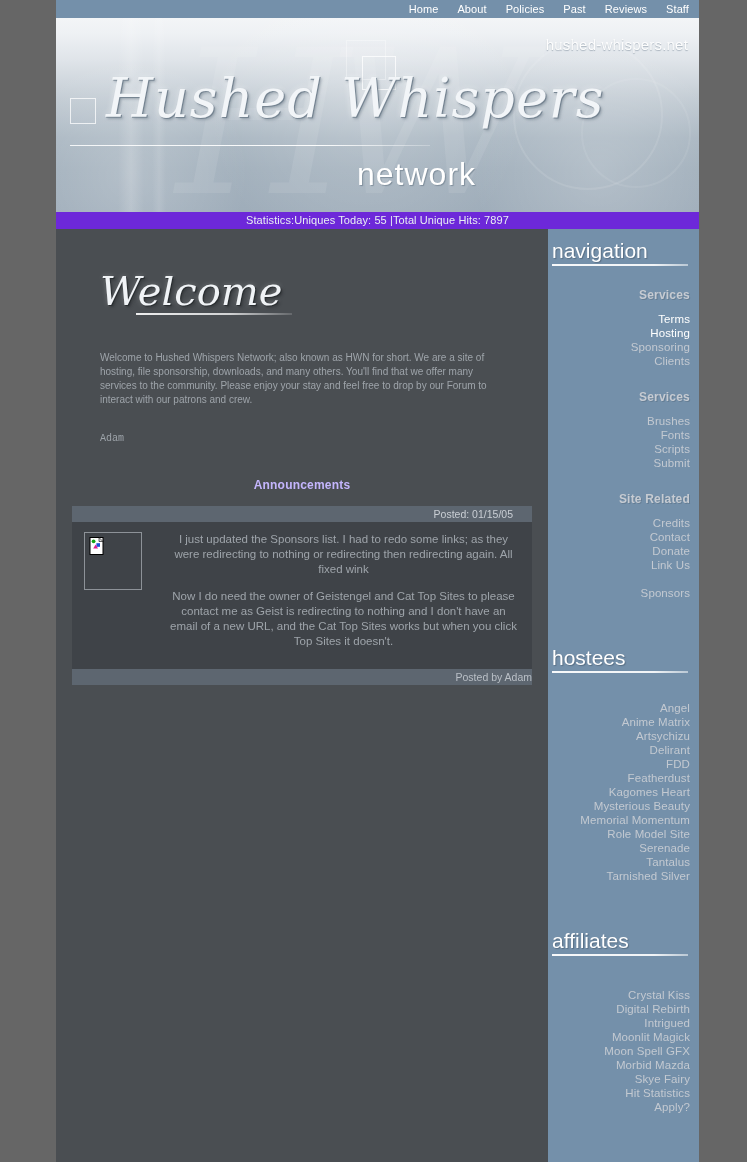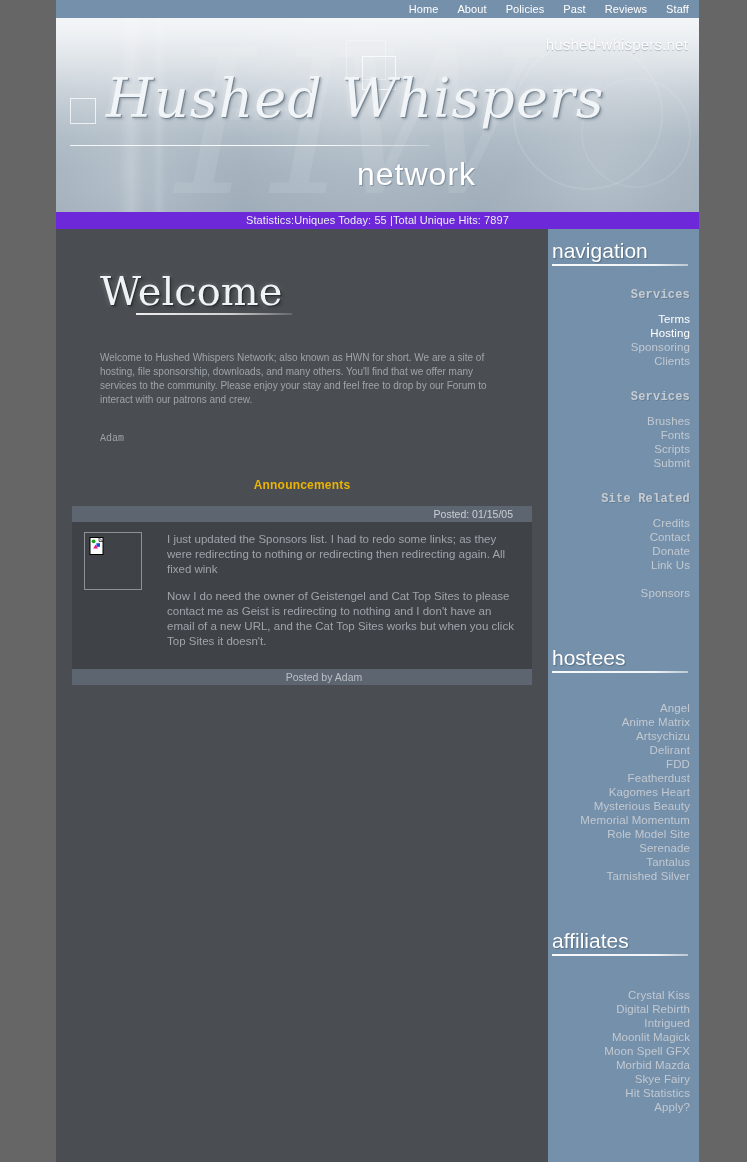--- a/index.html
+++ b/index.html
@@ -177,20 +177,21 @@
     padding: 0;
   }
 
   
   .welcome-wrap {
     margin: 42px 0 0 44px;
     width: 195px;
   }
   .welcome-title {
     font-family: "DejaVu Serif", serif;
+    font-style: italic;
     font-size: 40px;
     line-height: 1;
     color: #f0f3f6;
     letter-spacing: 0px;
     text-shadow:
       1px 1px 0 rgba(40,44,48,0.9),
       2px 2px 3px rgba(25,28,31,0.6),
       0 0 5px rgba(255,255,255,0.25);
   }
   .welcome-rule {
@@ -211,45 +212,46 @@
   .signature {
     margin: 26px 0 0 44px;
     color: #9ea4aa;
     font-size: 10px;
     font-family: Liberation Mono, monospace;
   }
 
   .ann-head {
     margin-top: 34px;
     text-align: center;
-    color: #eab308;
+    color: #c4b5fd;
     font-size: 12px;
     font-weight: bold;
     letter-spacing: 0.2px;
   }
 
   .ann-box {
     margin: 14px 16px 0 16px;
     width: 460px;
   }
   .ann-bar {
     background: #5d6670;
     height: 16px;
     line-height: 16px;
     font-size: 10.5px;
     color: #c9ced4;
   }
   .ann-bar.posted { text-align: right; padding-right: 19px; }
-  .ann-bar.by { text-align: center; padding-left: 44px; color: #b9bfc6; }
+  .ann-bar.by { text-align: right; padding-left: 44px; color: #b9bfc6; }
 
   .ann-body {
     background: #3f4348;
     display: flex;
     padding: 10px 12px 20px 12px;
     gap: 25px;
+    text-align: center;
   }
   .ann-thumb {
     width: 58px;
     height: 58px;
     border: 1px solid #8d9298;
     background: #3f4348;
     flex: 0 0 auto;
     position: relative;
   }
   .broken-img {
@@ -281,21 +283,20 @@
     background: linear-gradient(to right, rgba(255,255,255,0.95) 0%, rgba(255,255,255,0.9) 75%, rgba(255,255,255,0.5) 100%);
   }
   .side-group { margin-top: 22px; text-align: right; }
   .side-group-title {
     font-size: 12px;
     font-weight: bold;
     color: #c6cbd2;
     letter-spacing: 0.2px;
     text-shadow: 1px 1px 0 rgba(90,112,132,0.55);
     margin-bottom: 10px;
-    font-family: Liberation Mono, monospace;
   }
   .side-link {
     display: block;
     font-size: 11.5px;
     line-height: 14px;
     color: #c3c9d1;
     text-decoration: none;
     letter-spacing: 0.1px;
   }
   .side-link.hot { color: #ffffff; }

